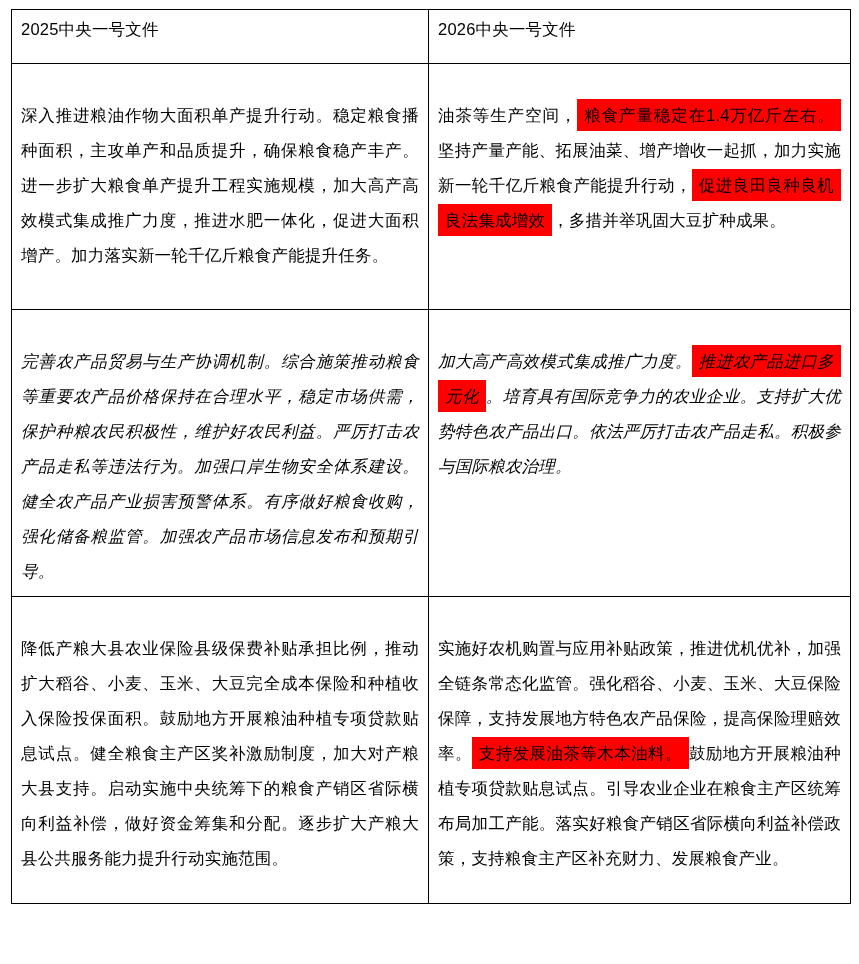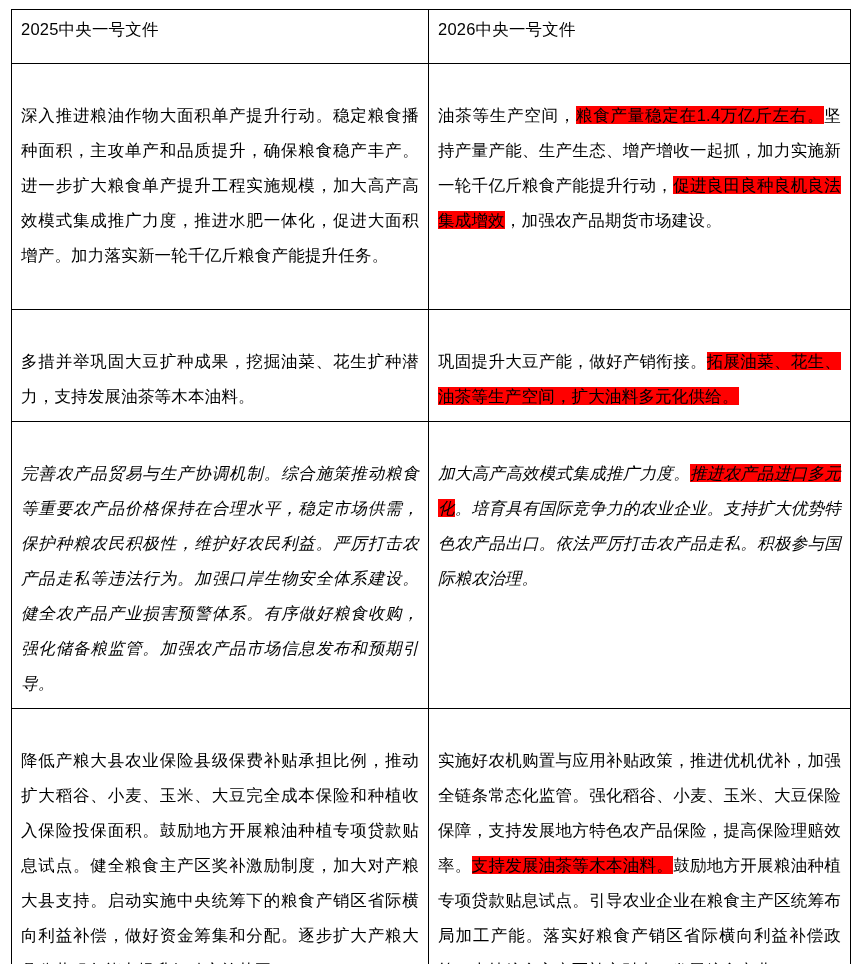--- a/index.html
+++ b/index.html
@@ -48,21 +48,21 @@
     height: 34px;
   }
   .cell-body {
     text-align: justify;
     text-justify: inter-ideograph;
     margin-top: 28px;
   }
   mark.hl {
     background-color: #ff0000;
     color: #000000;
-    padding: 0;
+    padding: 7px;
     box-decoration-break: clone;
     -webkit-box-decoration-break: clone;
   }
   .row-1 td { height: 232px; }
   .row-2 td { height: 72px; }
   .row-3 td { height: 272px; font-style: italic; }
   .row-4 td { height: 293px; }
 </style>
 </head>
 <body>
@@ -78,29 +78,21 @@
         <th>2025中央一号文件</th>
         <th>2026中央一号文件</th>
       </tr>
     </thead>
     <tbody>
       <tr class="row-1">
         <td>
           <div class="cell-body"><span>深入推进粮油作物大面积单产提升行动。稳定粮食播种面积，主攻单产和品质提升，确保粮食稳产丰产。进一步扩大粮食单产提升工程实施规模，加大高产高效模式集成推广力度，推进水肥一体化，促进大面积增产。加力落实新一轮千亿斤粮食产能提升任务。</span></div>
         </td>
         <td>
-          <div class="cell-body"><span>油茶等生产空间，</span><mark class="hl">粮食产量稳定在1.4万亿斤左右。</mark><span>坚持产量产能、生产生态、增产增收一起抓，加力实施新一轮千亿斤粮食产能提升行动，</span><mark class="hl">促进良田良种良机良法集成增效</mark><span>，加强农产品期货市场建设。</span></div>
-        </td>
-      </tr>
-      <tr class="row-2">
-        <td>
-          <div class="cell-body"><span>多措并举巩固大豆扩种成果，挖掘油菜、花生扩种潜力，支持发展油茶等木本油料。</span></div>
-        </td>
-        <td>
-          <div class="cell-body"><span>巩固提升大豆产能，做好产销衔接。</span><mark class="hl">拓展油菜、花生、油茶等生产空间，扩大油料多元化供给。</mark></div>
+          <div class="cell-body"><span>油茶等生产空间，</span><mark class="hl">粮食产量稳定在1.4万亿斤左右。</mark><span>坚持产量产能、拓展油菜、增产增收一起抓，加力实施新一轮千亿斤粮食产能提升行动，</span><mark class="hl">促进良田良种良机良法集成增效</mark><span>，多措并举巩固大豆扩种成果。</span></div>
         </td>
       </tr>
       <tr class="row-3">
         <td>
           <div class="cell-body"><span>完善农产品贸易与生产协调机制。综合施策推动粮食等重要农产品价格保持在合理水平，稳定市场供需，保护种粮农民积极性，维护好农民利益。严厉打击农产品走私等违法行为。加强口岸生物安全体系建设。健全农产品产业损害预警体系。有序做好粮食收购，强化储备粮监管。加强农产品市场信息发布和预期引导。</span></div>
         </td>
         <td>
           <div class="cell-body"><span>加大高产高效模式集成推广力度。</span><mark class="hl">推进农产品进口多元化</mark><span>。培育具有国际竞争力的农业企业。支持扩大优势特色农产品出口。依法严厉打击农产品走私。积极参与国际粮农治理。</span></div>
         </td>
       </tr>

